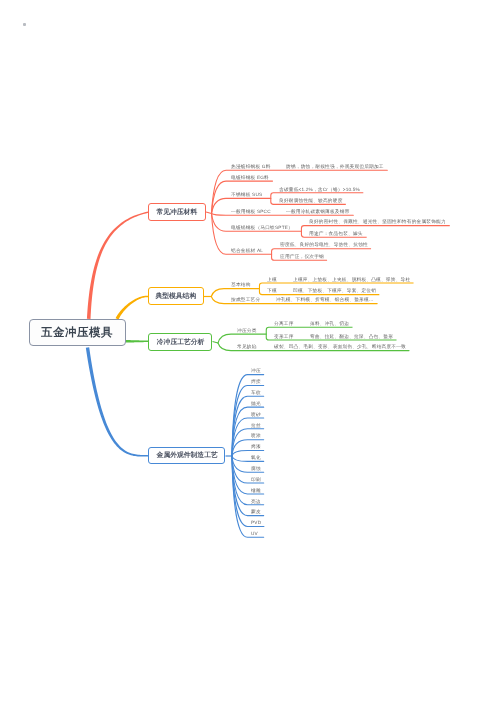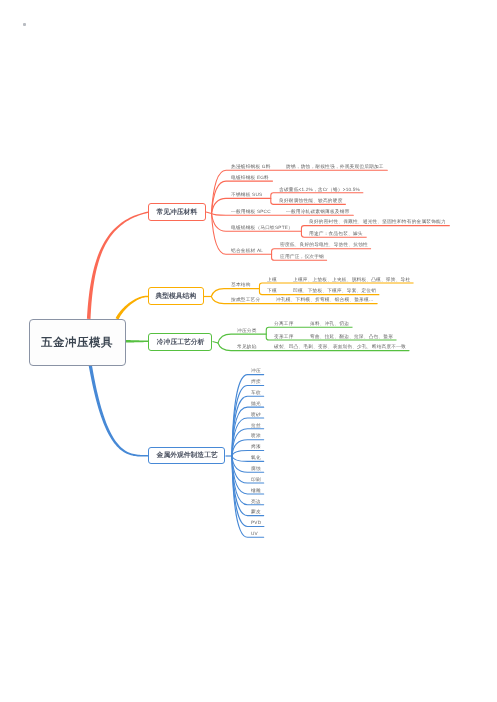--- a/index.html
+++ b/index.html
@@ -67,21 +67,21 @@
       <path d="M 232 456 C 232.8 459.76320000000004 238.975 461.37600000000003 247.5 461.37600000000003 L 263.7 461.37600000000003" fill="none" stroke="#4789D6" stroke-width="1.05" stroke-linecap="round" stroke-linejoin="round"></path>
       <path d="M 232 456 C 232.8 467.3561 238.975 472.223 247.5 472.223 L 263.7 472.223" fill="none" stroke="#4789D6" stroke-width="1.05" stroke-linecap="round" stroke-linejoin="round"></path>
       <path d="M 232 456 C 232.8 474.949 238.975 483.07000000000005 247.5 483.07000000000005 L 263.7 483.07000000000005" fill="none" stroke="#4789D6" stroke-width="1.05" stroke-linecap="round" stroke-linejoin="round"></path>
       <path d="M 232 456 C 232.8 482.5419 238.975 493.91700000000003 247.5 493.91700000000003 L 263.7 493.91700000000003" fill="none" stroke="#4789D6" stroke-width="1.05" stroke-linecap="round" stroke-linejoin="round"></path>
       <path d="M 232 456 C 232.8 490.1348 238.975 504.764 247.5 504.764 L 263.7 504.764" fill="none" stroke="#4789D6" stroke-width="1.05" stroke-linecap="round" stroke-linejoin="round"></path>
       <path d="M 232 456 C 232.8 497.72769999999997 238.975 515.611 247.5 515.611 L 263.7 515.611" fill="none" stroke="#4789D6" stroke-width="1.05" stroke-linecap="round" stroke-linejoin="round"></path>
       <path d="M 232 456 C 232.8 505.32060000000007 238.975 526.4580000000001 247.5 526.4580000000001 L 263.9421875 526.4580000000001" fill="none" stroke="#4789D6" stroke-width="1.05" stroke-linecap="round" stroke-linejoin="round"></path>
       <path d="M 232 456 C 232.8 512.9135 238.975 537.3050000000001 247.5 537.3050000000001 L 263.7 537.3050000000001" fill="none" stroke="#4789D6" stroke-width="1.05" stroke-linecap="round" stroke-linejoin="round"></path>
     </svg>
   <div id="nodes">
-      <div class="nd root" style="left: 28.8px; top: 318.9px; width: 96.9px; height: 47px; font-size: 23px;">
+      <div class="nd root" style="left: 28.8px; top: 318.9px; width: 96.9px; height: 27px; font-size: 23px;">
         <span>五金冲压模具</span>
       </div>
       <div class="nd l1" style="left: 148.4px; top: 202.9px; width: 57.3px; height: 17.8px; border-color: rgb(251, 106, 85); font-size: 13.6px;">
         <span>常见冲压材料</span>
       </div>
       <div class="nd l1" style="left: 148.3px; top: 286.9px; width: 55.7px; height: 17.8px; border-color: rgb(251, 174, 0); font-size: 13.6px;">
         <span>典型模具结构</span>
       </div>
       <div class="nd l1" style="left: 148.3px; top: 333.4px; width: 63.7px; height: 17.5px; border-color: rgb(86, 192, 64); font-size: 13.6px;">
         <span>冷冲压工艺分析</span>

